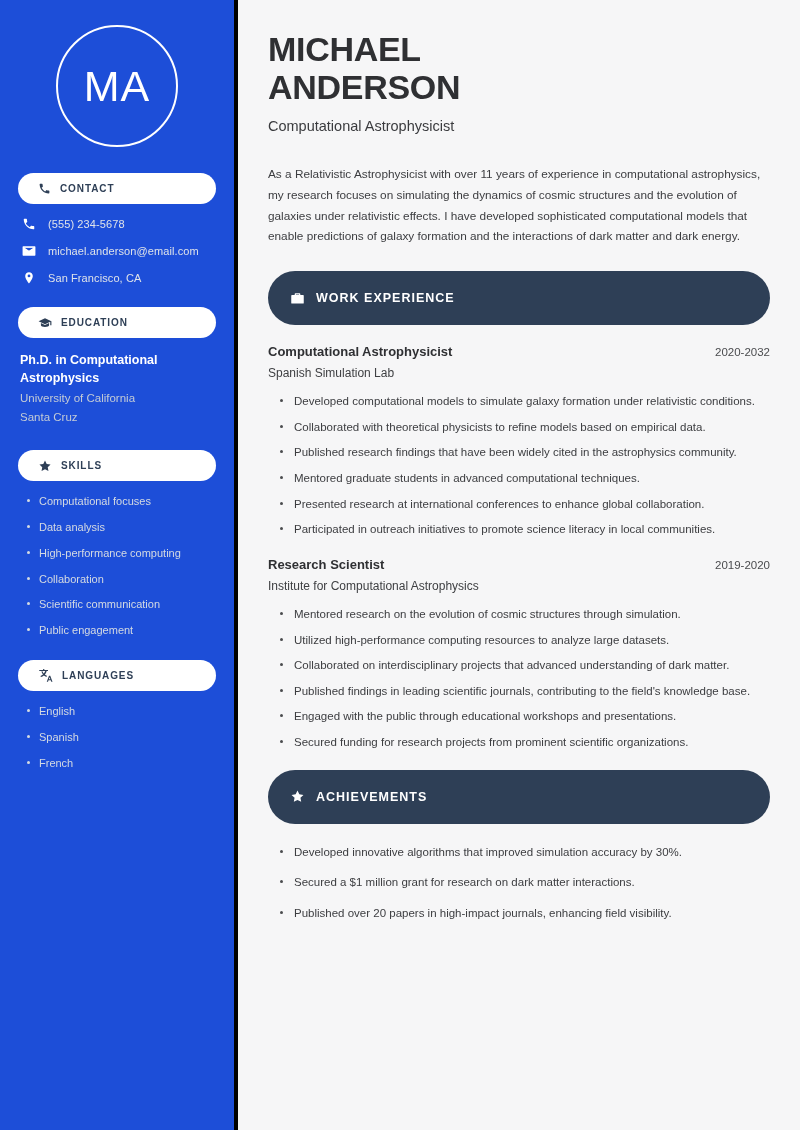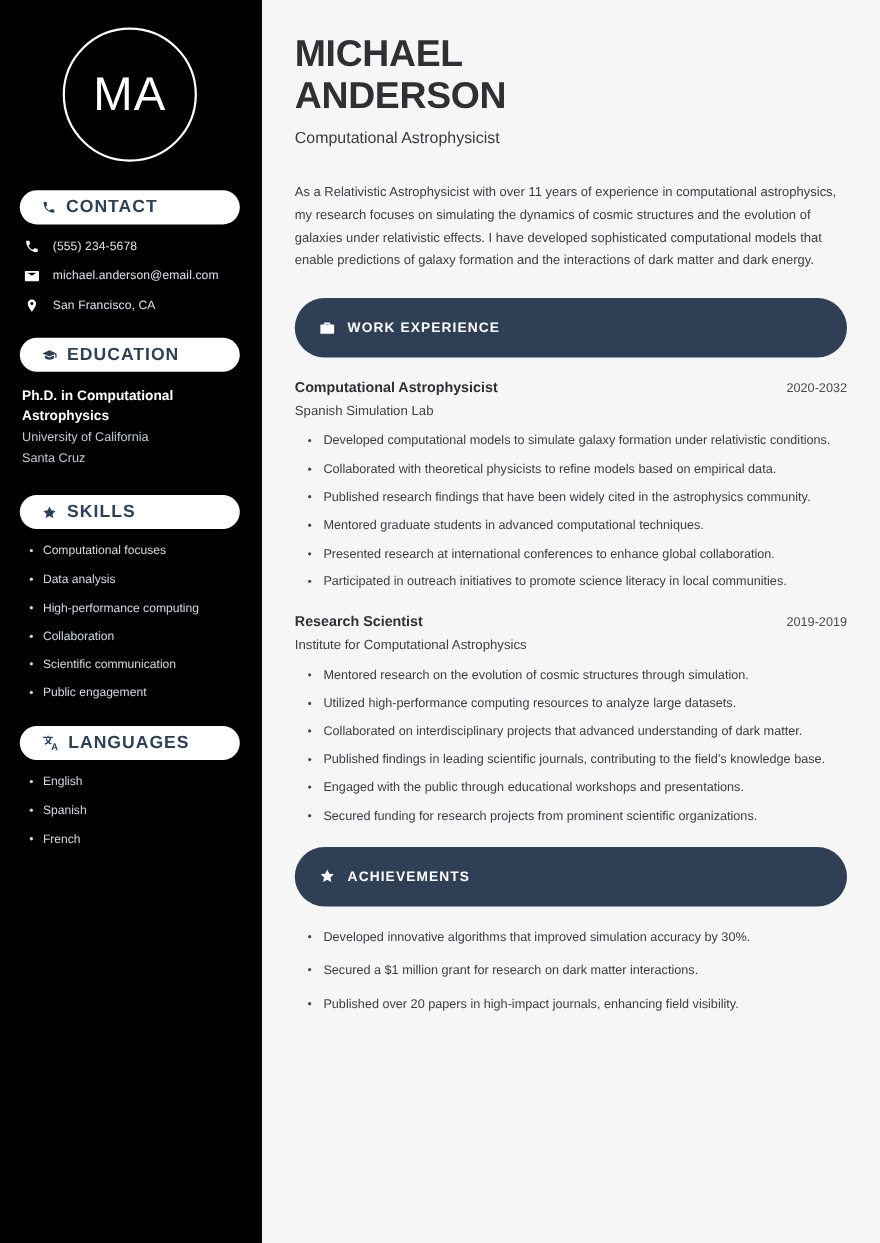--- a/index.html
+++ b/index.html
@@ -13,23 +13,23 @@
     position: relative;
     width: 800px; height: 1130px;
     background: #f6f6f7;
     display: flex;
   }
 
   
   .sidebar {
     width: 238px;
     flex: 0 0 238px;
-    background: #000000;
+    background: #1d4ed8;
     padding: 0 18px;
-    border-right: 2px solid #000000;
+    border-right: 4px solid #000000;
     position: relative;
   }
   .monogram-wrap {
     display: flex; justify-content: center;
     margin-top: 25px; margin-bottom: 26px;
   }
   .monogram {
     width: 122px; height: 122px;
     border-radius: 50%;
     border: 2px solid #ffffff;
@@ -48,21 +48,21 @@
     border-radius: 999px;
     height: 31px;
     display: flex;
     align-items: center;
     gap: 9px;
     padding: 0 0 0 20px;
     margin-bottom: 13px;
   }
   .pill .pill-label {
     color: #2e3f56;
-    font-size: 16px;
+    font-size: 10px;
     font-weight: bold;
     letter-spacing: 0.9px;
   }
   .pill svg { display: block; }
 
   .contact-list { margin: 0 0 22px 0; padding: 0 0 0 4px; }
   .contact-row {
     display: flex; align-items: center; gap: 12px;
     margin-bottom: 13px;
   }
@@ -311,21 +311,21 @@
         <li>Published research findings that have been widely cited in the astrophysics community.</li>
         <li>Mentored graduate students in advanced computational techniques.</li>
         <li>Presented research at international conferences to enhance global collaboration.</li>
         <li>Participated in outreach initiatives to promote science literacy in local communities.</li>
       </ul>
     </div>
 
     <div class="job">
       <div class="job-head">
         <span class="job-title">Research Scientist</span>
-        <span class="job-dates">2019-2019</span>
+        <span class="job-dates">2019-2020</span>
       </div>
       <div class="job-org">Institute for Computational Astrophysics</div>
       <ul class="main-bullets">
         <li>Mentored research on the evolution of cosmic structures through simulation.</li>
         <li>Utilized high-performance computing resources to analyze large datasets.</li>
         <li>Collaborated on interdisciplinary projects that advanced understanding of dark matter.</li>
         <li>Published findings in leading scientific journals, contributing to the field's knowledge base.</li>
         <li>Engaged with the public through educational workshops and presentations.</li>
         <li>Secured funding for research projects from prominent scientific organizations.</li>
       </ul>

